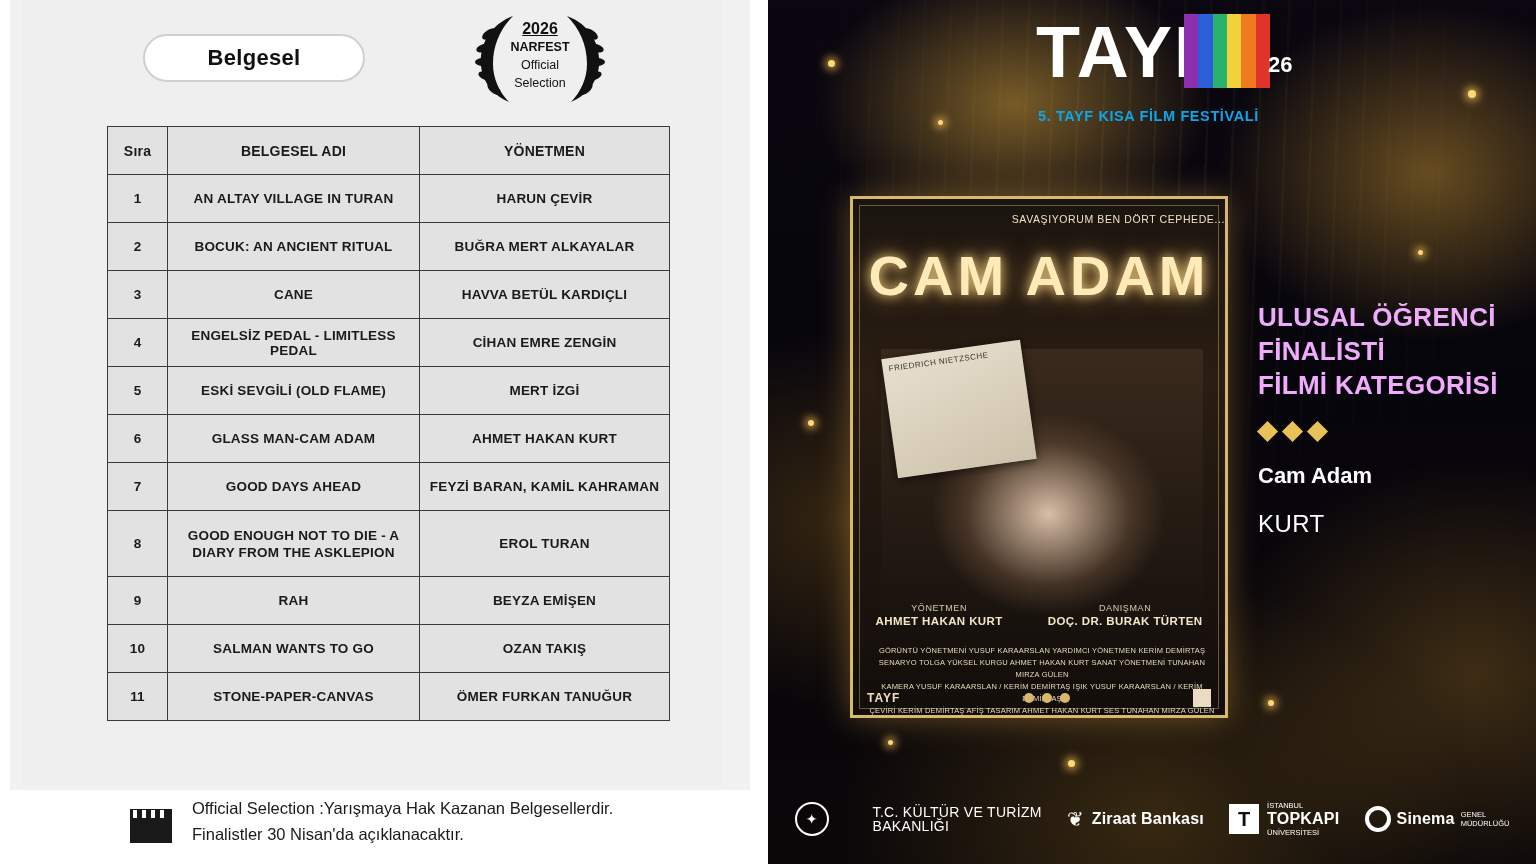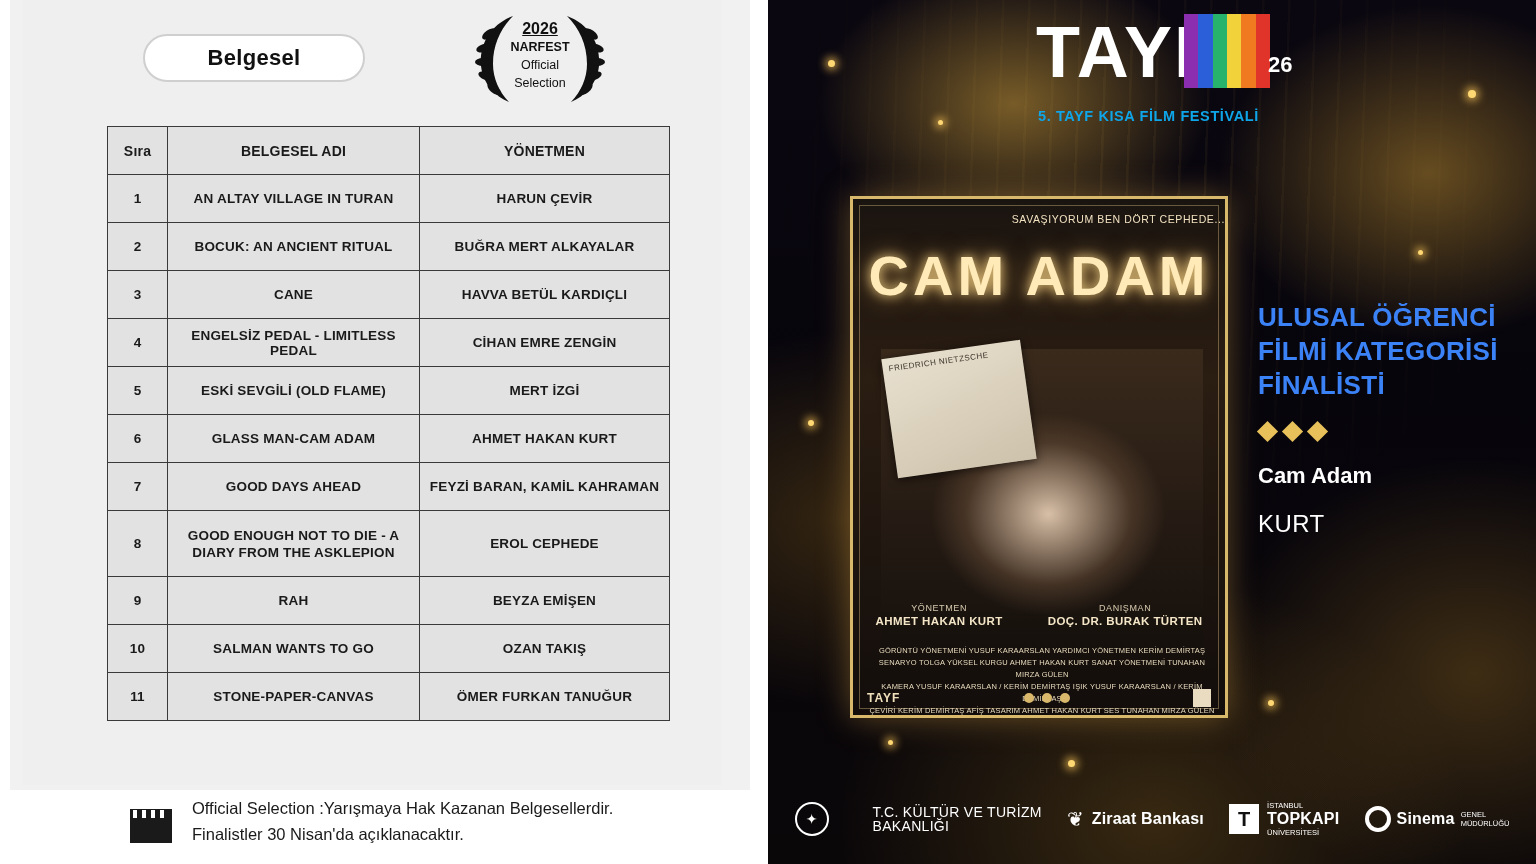--- a/index.html
+++ b/index.html
@@ -239,21 +239,21 @@
   .mark-group { display:flex; gap: 8px; align-items:center; }
   .mark-sq { width: 18px; height: 18px; background: #e9dcc0; }
 
   
   .right-text {
     position: absolute;
     left: 490px; top: 300px;
     width: 264px;
   }
   .rt-head {
-    font-size: 26px; font-weight: bold; color: #3b82f6;
+    font-size: 26px; font-weight: bold; color: #f0abfc;
     line-height: 34px; letter-spacing: .3px;
   }
   .rt-dots { margin: 22px 0 24px 2px; display: flex; gap: 10px; }
   .rt-dots i { width: 15px; height: 15px; background: #e8c15a; transform: rotate(45deg); display:block; }
   .rt-film { font-size: 22px; font-weight: bold; color: #ffffff; margin-bottom: 14px; }
   .rt-person { font-size: 24px; color: #ffffff; line-height: 42px; letter-spacing: .4px; }
 
   
   .sponsors {
     position: absolute; left: 0; bottom: 0; width: 768px; height: 90px;
@@ -364,21 +364,21 @@
             <td>AHMET HAKAN KURT</td>
           </tr>
           <tr>
             <td>7</td>
             <td>GOOD DAYS AHEAD</td>
             <td>FEYZİ BARAN, KAMİL KAHRAMAN</td>
           </tr>
           <tr class="tall">
             <td>8</td>
             <td>GOOD ENOUGH NOT TO DIE - A DIARY FROM THE ASKLEPION</td>
-            <td>EROL CEPHEDE</td>
+            <td>EROL TURAN</td>
           </tr>
           <tr>
             <td>9</td>
             <td>RAH</td>
             <td>BEYZA EMİŞEN</td>
           </tr>
           <tr>
             <td>10</td>
             <td>SALMAN WANTS TO GO</td>
             <td>OZAN TAKIŞ</td>
@@ -473,22 +473,22 @@
           <span class="mark-dot"></span>
           <span class="mark-dot"></span>
         </div>
         <div class="mark-sq"></div>
       </div>
     </div>
 
     <div class="right-text">
       <div class="rt-head">
         <div>ULUSAL ÖĞRENCİ</div>
+        <div>FİNALİSTİ</div>
         <div>FİLMİ KATEGORİSİ</div>
-        <div>FİNALİSTİ</div>
       </div>
       <div class="rt-dots">
         <i></i>
         <i></i>
         <i></i>
       </div>
       <div class="rt-film">Cam Adam</div>
       <div class="rt-person">
         <div>KURT</div>
       </div>

